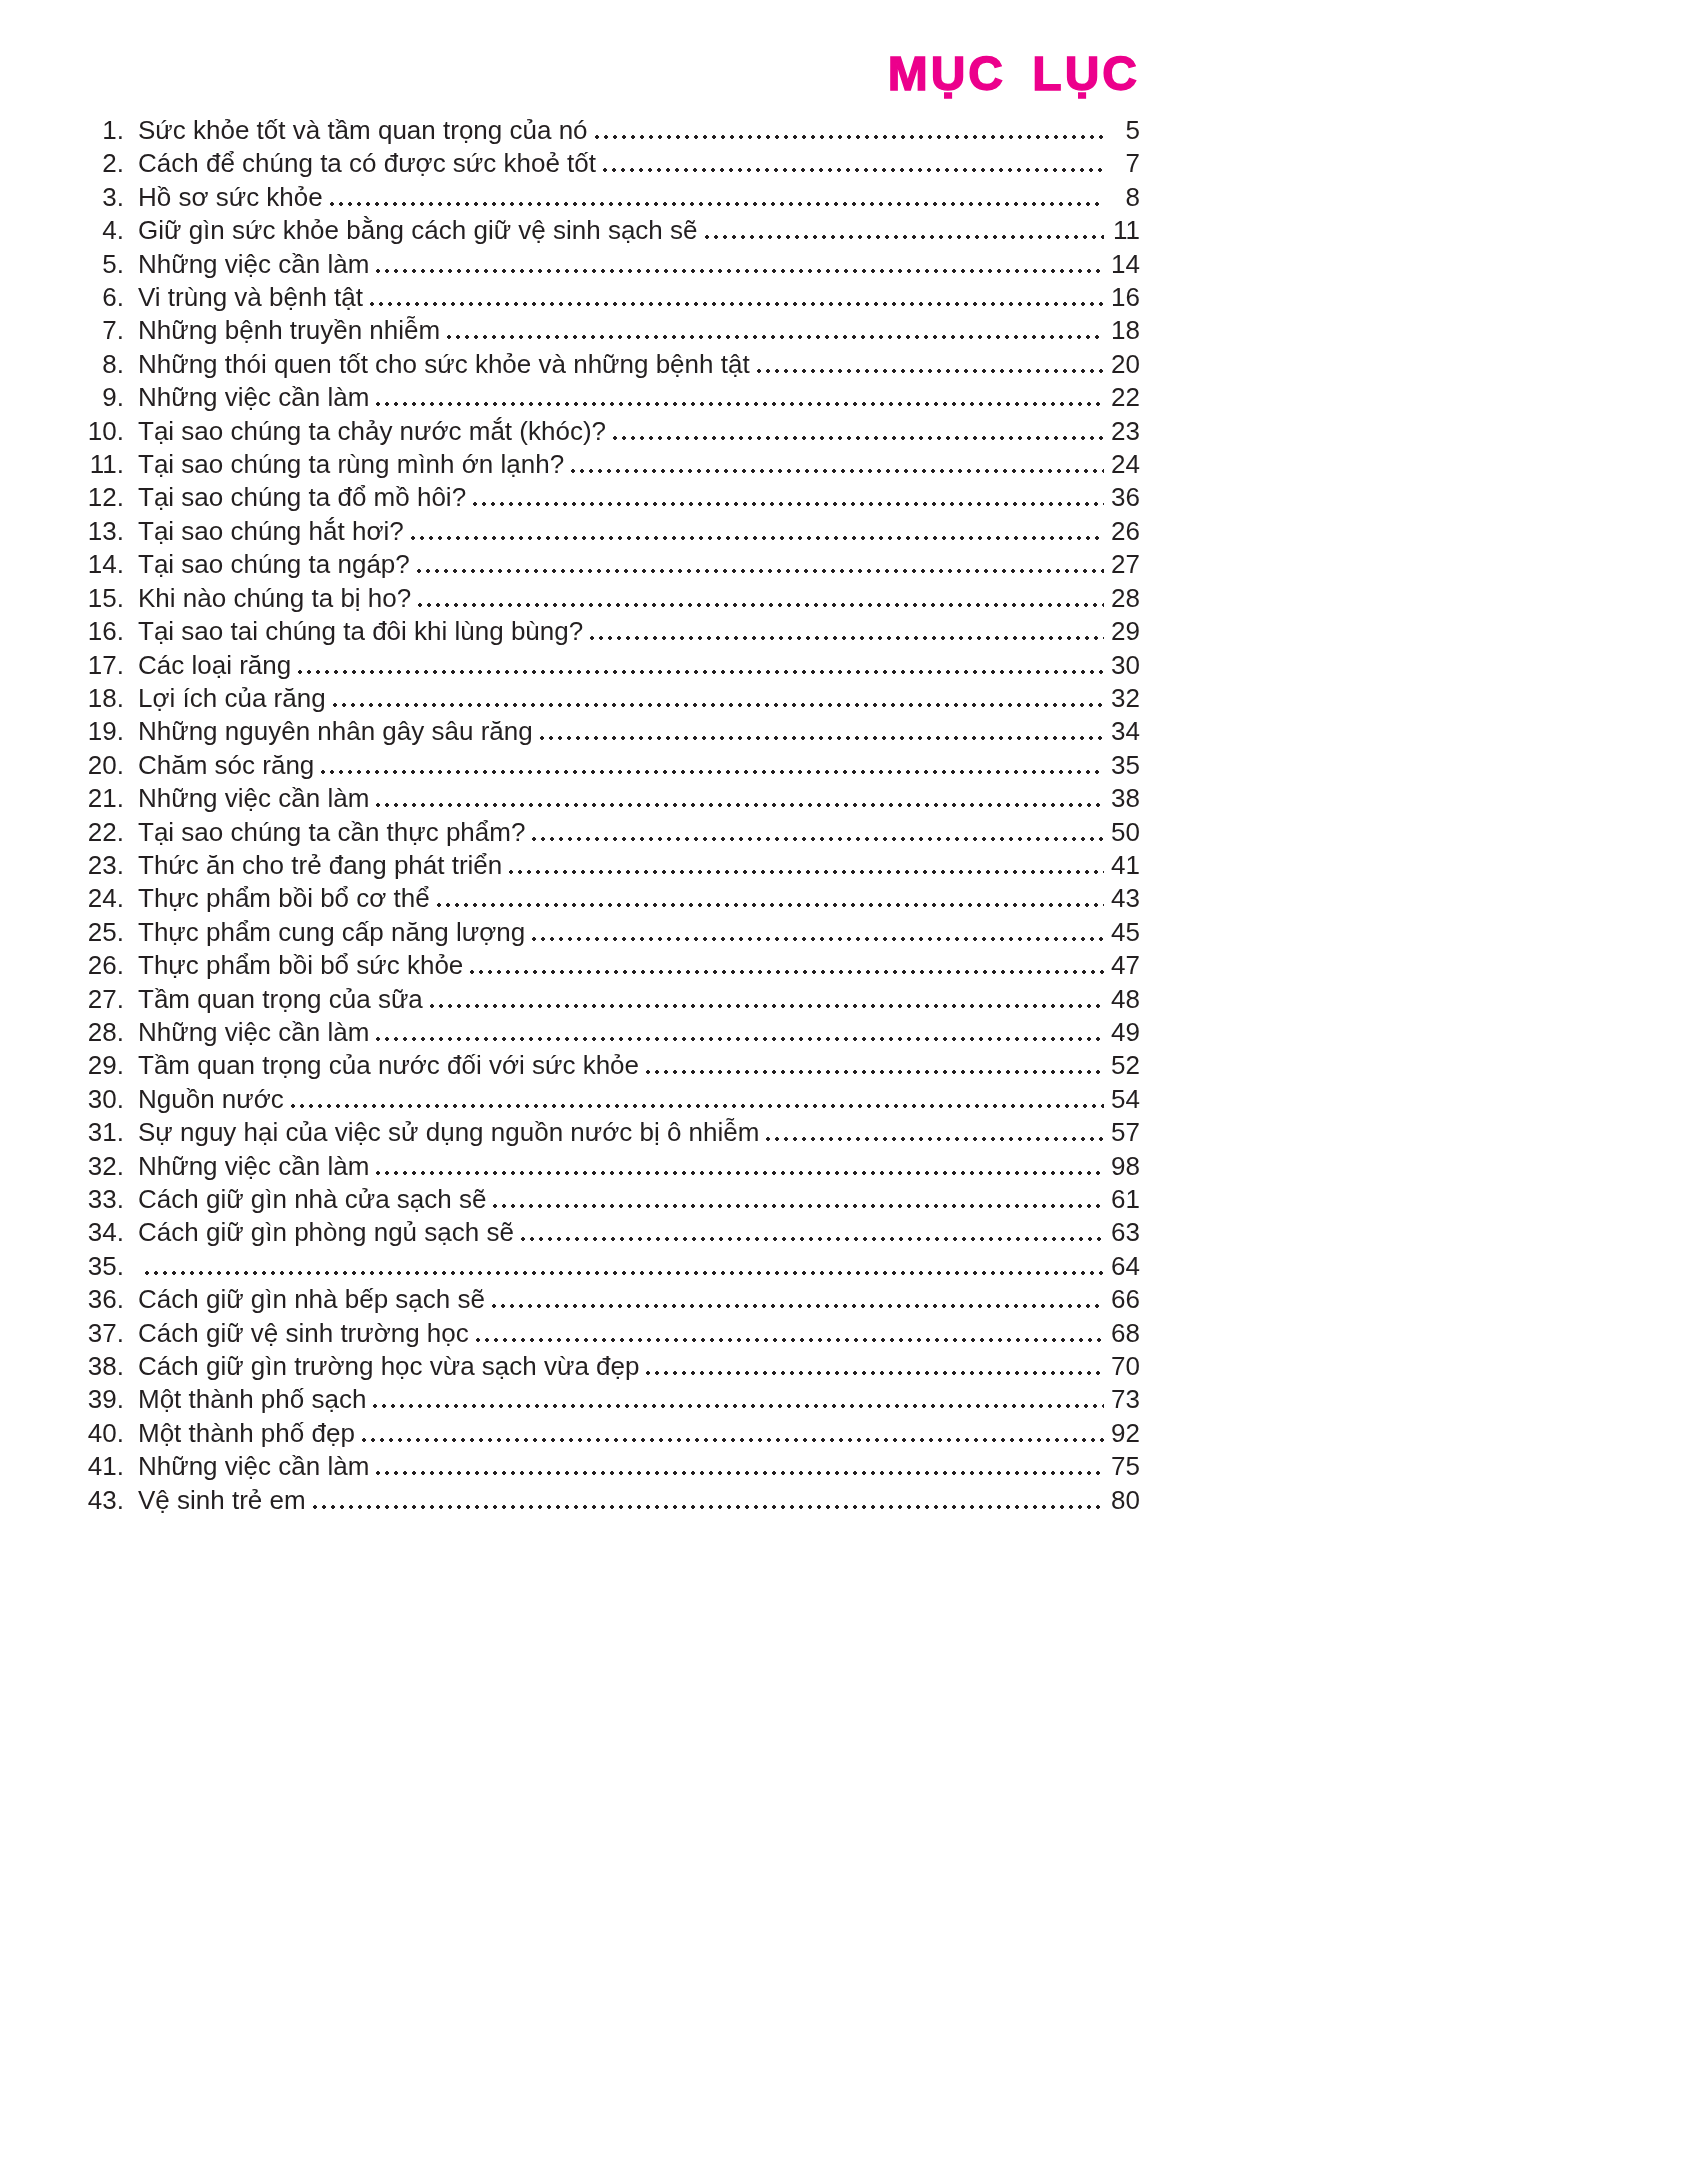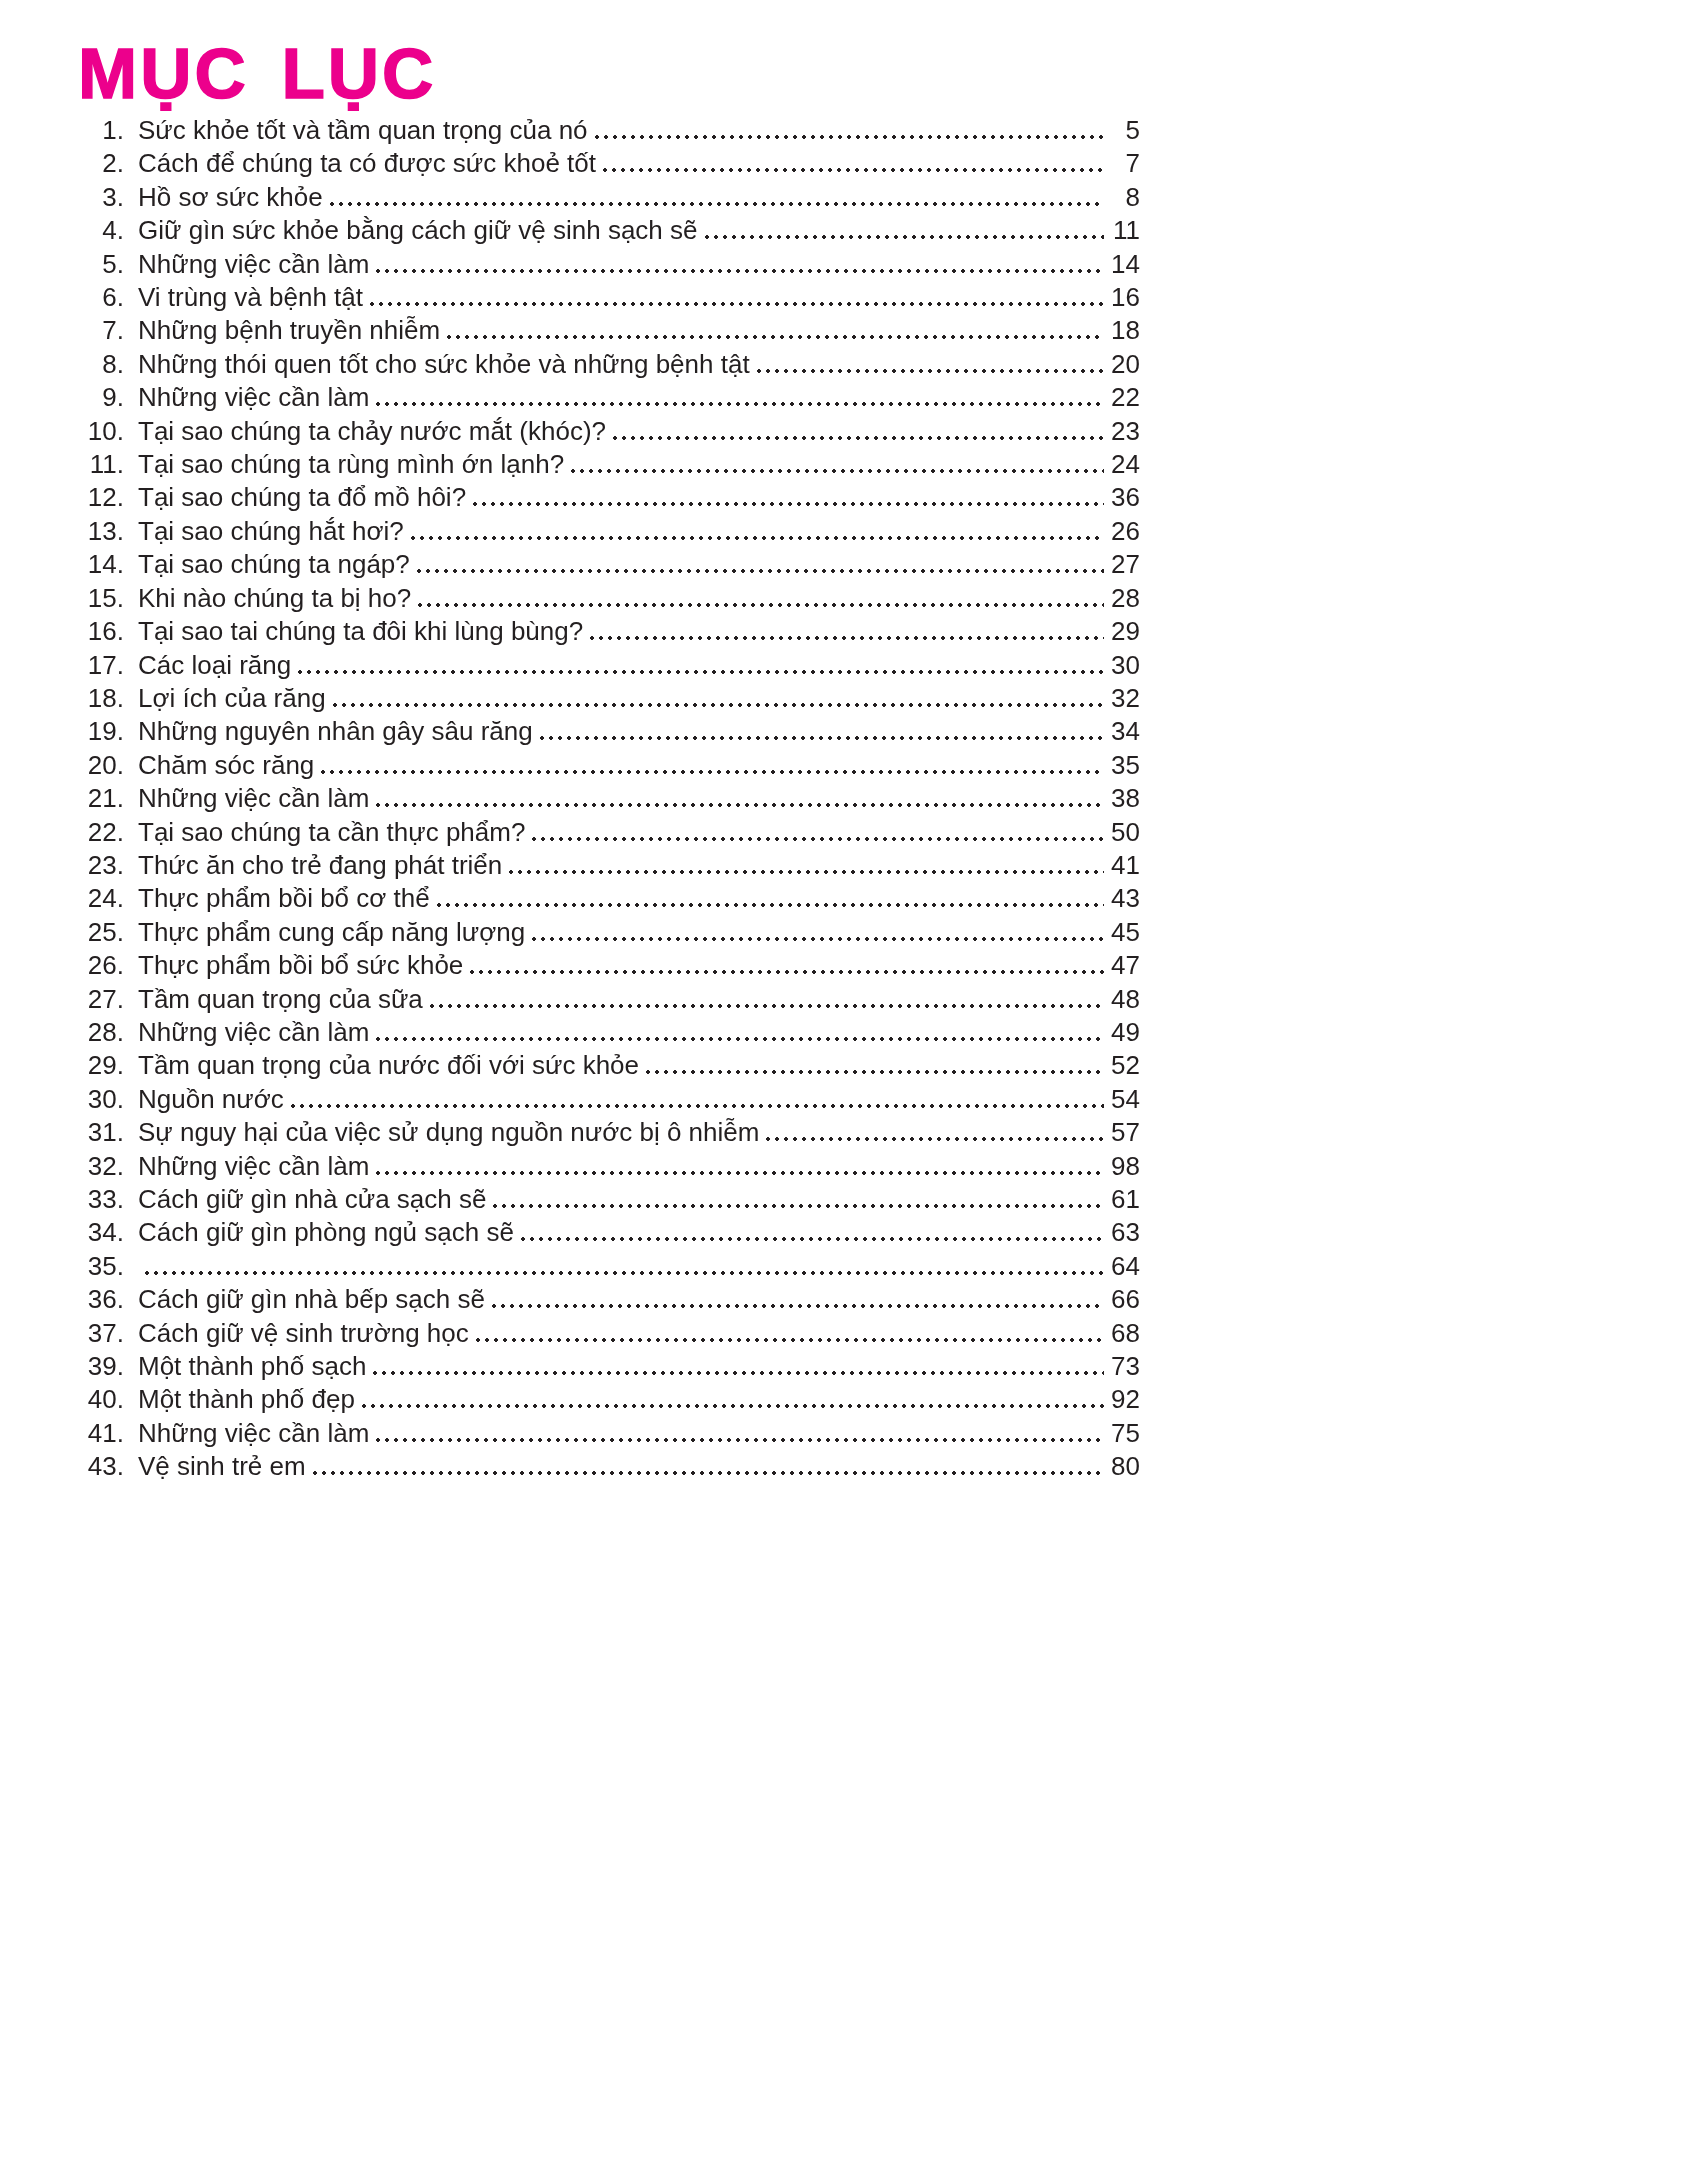--- a/index.html
+++ b/index.html
@@ -15,22 +15,22 @@
     color: #231f20;
   }
   .page {
     position: absolute;
     left: 78px;
     top: 44px;
     width: 1062px;
   }
   .toc-title {
     margin: 0 0 10px 0;
-    text-align: left;
-    font-size: 71px;
+    text-align: right;
+    font-size: 48px;
     line-height: 60px;
     font-weight: bold;
     letter-spacing: 3px;
     word-spacing: 10px;
     -webkit-text-stroke: 1.5px currentColor;
   }
   .toc-list {
     width: 100%;
   }
   .toc-row {
@@ -321,20 +321,26 @@
     <span class="pageno">66</span>
   </div>
 
   <div class="toc-row">
     <span class="num">37.</span>
     <span class="title">Cách giữ vệ sinh trường học</span>
     <span class="dots"></span>
     <span class="pageno">68</span>
   </div>
 
+  <div class="toc-row">
+    <span class="num">38.</span>
+    <span class="title">Cách giữ gìn trường học vừa sạch vừa đẹp</span>
+    <span class="dots"></span>
+    <span class="pageno">70</span>
+  </div>
 
   <div class="toc-row">
     <span class="num">39.</span>
     <span class="title">Một thành phố sạch</span>
     <span class="dots"></span>
     <span class="pageno">73</span>
   </div>
 
   <div class="toc-row">
     <span class="num">40.</span>

